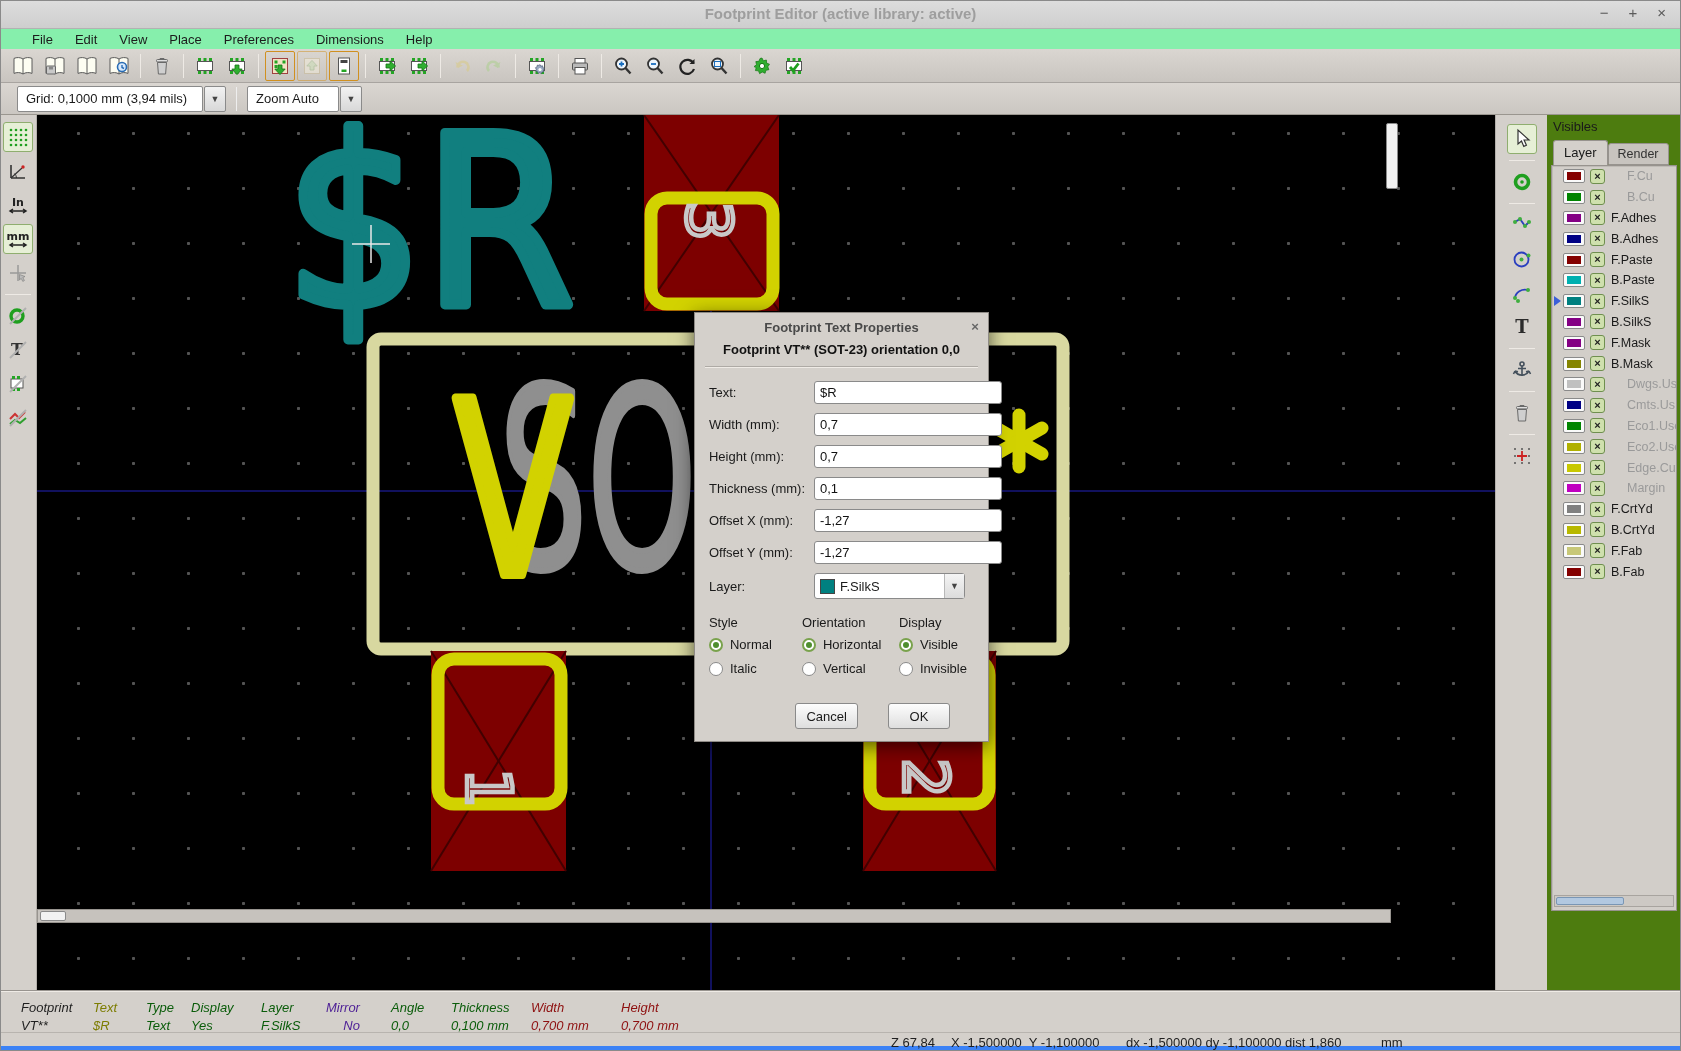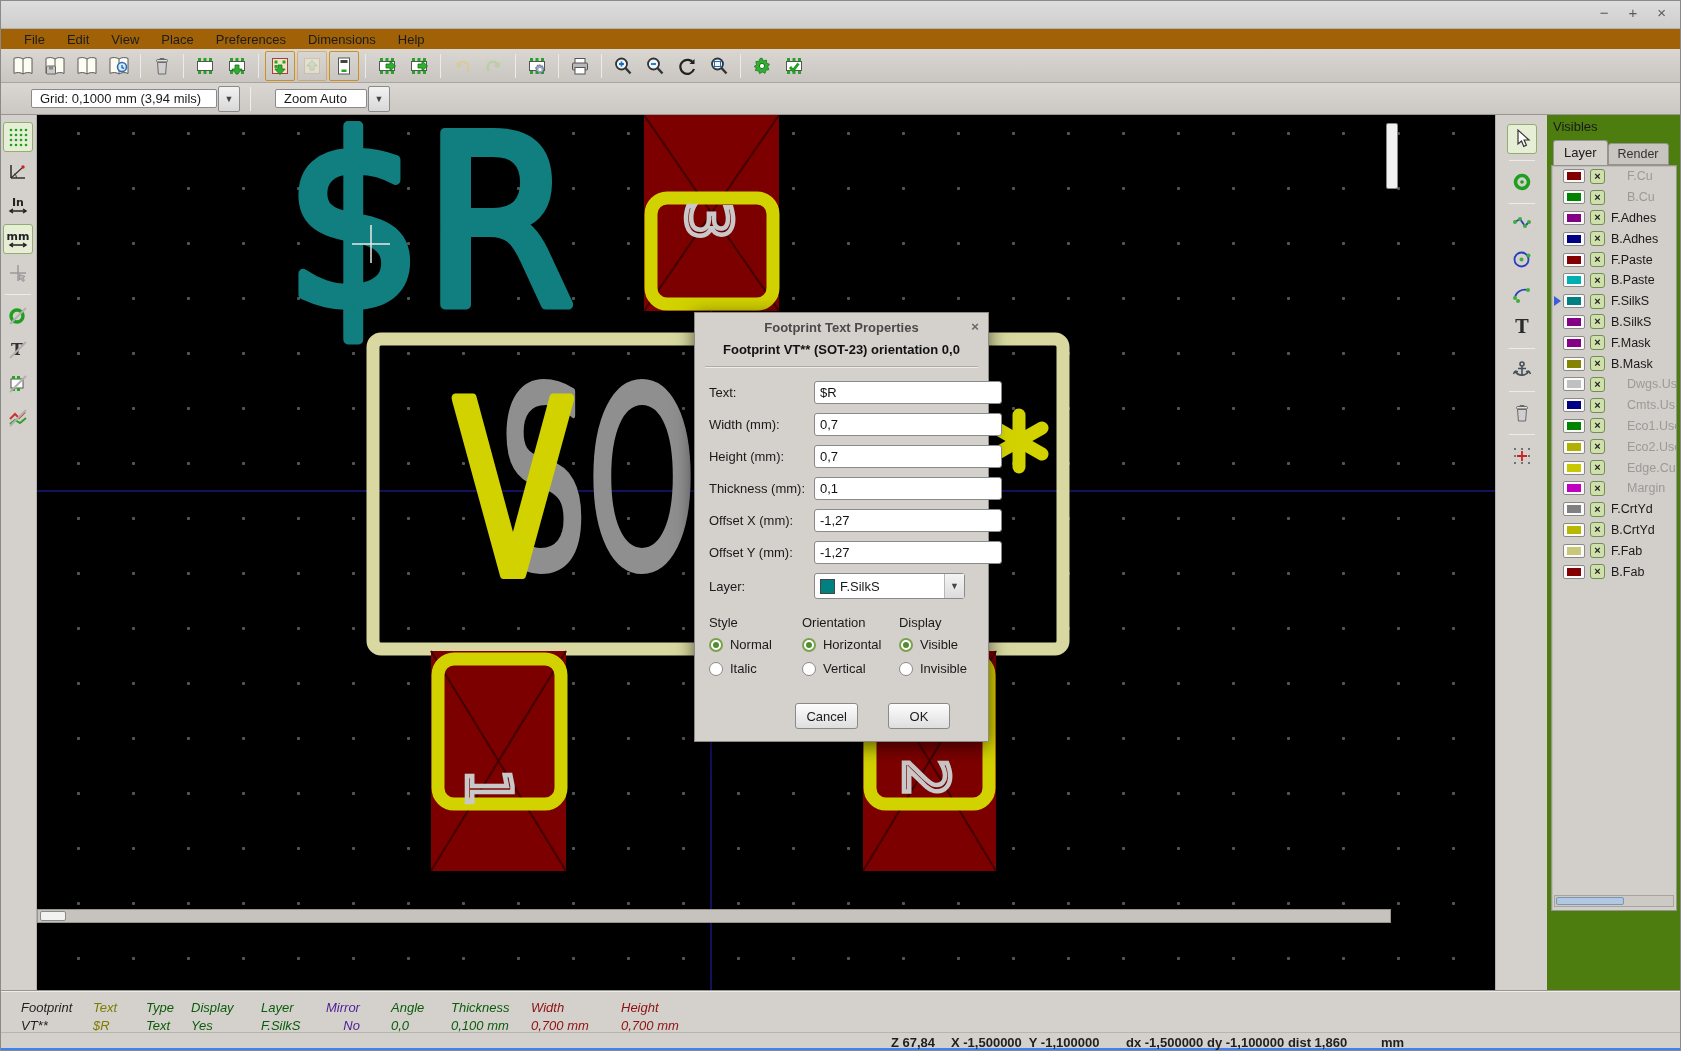--- a/index.html
+++ b/index.html
@@ -8,38 +8,38 @@
        font-family:"Liberation Sans","DejaVu Sans",sans-serif;overflow:hidden;
        border:1px solid #8a8a8a;}
   
   .titlebar{position:absolute;left:0;top:0;width:100%;height:28px;
     background:linear-gradient(#dddddd,#cecece);border-bottom:1px solid #b2b2b2;}
   .titlebar .title{position:absolute;left:0;right:0;top:4px;text-align:center;
     font-size:15px;font-weight:bold;color:#9e9e9e;}
   .winctl{position:absolute;right:14px;top:3px;display:flex;gap:20px;color:#5a5a5a;font-size:15px;}
   .winctl span{cursor:default;}
   
-  .menubar{position:absolute;left:0;top:28px;width:100%;height:20px;background:#a16207;
-    display:flex;align-items:center;padding-left:12px;}
+  .menubar{position:absolute;left:0;top:28px;width:100%;height:20px;background:#86efac;
+    display:flex;align-items:center;padding-left:20px;}
   .menu-item{font-size:13px;color:#1c1c1c;padding:2px 11px;}
   
   .toolbar{position:absolute;left:0;top:48px;width:100%;height:34px;
     background:linear-gradient(#dad6d1,#c9c5c0);border-bottom:1px solid #a8a4a0;
     display:flex;align-items:center;padding-left:6px;}
   .tbtn{width:30px;height:30px;border-radius:3px;display:flex;align-items:center;
     justify-content:center;margin:0 1px;border:1px solid transparent;}
   .tbtn svg{width:24px;height:24px;}
   .tbtn.disabled{opacity:.5;}
   .tbtn.accent{border:1px solid #d09020;border-radius:2px;}
   .tsep{width:1px;height:24px;background:#a8a4a0;border-right:1px solid #eeeae5;margin:0 5px;}
   .optbar{position:absolute;left:0;top:82px;width:100%;height:32px;
     background:linear-gradient(#dad6d1,#cbc7c2);border-bottom:1px solid #9a968f;
     display:flex;align-items:center;}
-  .combo{height:19px;background:#fff;border:1px solid #8a8a8a;border-radius:2px;
-    font-size:13px;color:#1a1a1a;display:flex;align-items:center;padding-left:8px;margin-left:14px;}
+  .combo{height:26px;background:#fff;border:1px solid #8a8a8a;border-radius:2px;
+    font-size:13px;color:#1a1a1a;display:flex;align-items:center;padding-left:8px;}
   .combo-arrow{height:26px;width:22px;background:linear-gradient(#f2f2f2,#d8d8d8);
     border:1px solid #8a8a8a;border-radius:2px;margin-left:1px;display:flex;
     align-items:center;justify-content:center;font-size:9px;color:#444;}
   .vsepline{width:1px;height:24px;background:#a8a4a0;border-right:1px solid #eee;margin:0 10px;}
   
   .mainrow{position:absolute;left:0;top:114px;width:100%;height:875px;display:flex;}
   .ltools{width:36px;background:#d4d0cb;border-right:1px solid #b4b0ab;
     display:flex;flex-direction:column;align-items:center;padding-top:5px;}
   .rtools{width:52px;background:#d4d0cb;border-left:1px solid #b4b0ab;
     display:flex;flex-direction:column;align-items:center;padding-top:7px;}
@@ -128,29 +128,30 @@
   .pscroll{position:absolute;left:2px;right:2px;bottom:3px;height:12px;background:#cdc9c4;
     border:1px solid #a8a49f;}
   .pthumb{position:absolute;left:1px;top:1px;width:58%;height:8px;background:#b2c8e0;
     border:1px solid #7a96b4;border-radius:2px;}
   
   .statusinfo{position:absolute;left:0;top:989px;width:100%;height:42px;background:#d4d0cb;
     border-top:1px solid #98948f;box-shadow:inset 0 1px 0 #efebe6;font-size:13px;}
   .scol{position:absolute;top:9px;font-style:italic;}
   .scol .lab{display:block;margin-bottom:3px;}
   .coordbar{position:absolute;left:0;top:1031px;width:100%;height:20px;background:#d4d0cb;
-    border-top:1px solid #b8b4af;font-size:13px;color:#1f1f1f;border-bottom:4px solid #3b82f6;font-weight:bold;}
+    border-top:1px solid #b8b4af;font-size:13px;color:#1f1f1f;border-bottom:6px solid #3b82f6;}
   .coordbar span{position:absolute;top:2px;white-space:pre;}
 </style>
 </head>
 <body>
 
 <div class="win">
 
   <div class="titlebar">
+    <div class="title">Footprint Editor (active library: active)</div>
     <div class="winctl">
       <span>−</span>
       <span>+</span>
       <span>×</span>
     </div>
   </div>
 
   <div class="menubar" id="menubar">
       <div class="menu-item">File</div>
       <div class="menu-item">Edit</div>

